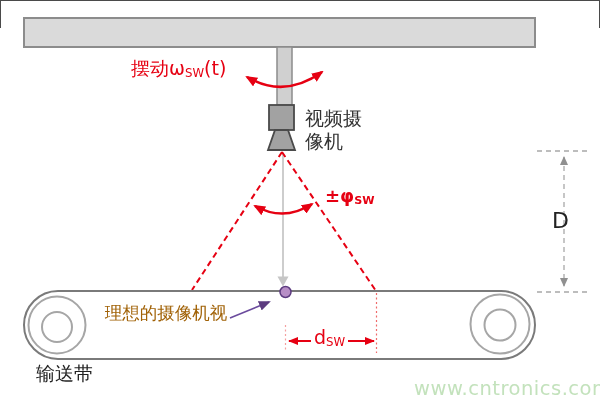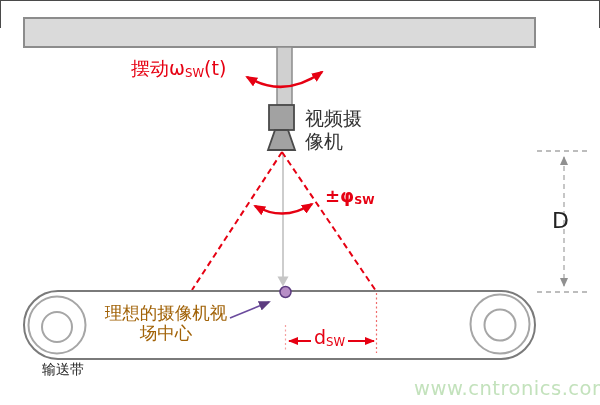--- a/index.html
+++ b/index.html
@@ -14,21 +14,21 @@
   .blk{color:#222222;}
   .purple{color:#a16207;}
   .sub{font-size:0.62em;vertical-align:-0.18em;}
   .frame-stub{position:absolute;top:0;width:1px;height:27px;background:#4a4a4a;}
   #swing-label{left:131px;top:55px;font-size:19px;}
   #camera-label{left:305px;top:106px;font-size:19px;line-height:23px;color:#333;}
   #angle-label{left:325px;top:184px;font-size:18px;font-weight:700;}
   #d-label{left:552px;top:207px;font-size:22px;}
   #fov-center-label{left:100px;top:303px;width:132px;text-align:center;font-size:17.5px;line-height:19.5px;white-space:normal;}
   #dsw-label{left:311px;top:325px;font-size:19px;background:#ffffff;padding:0 3px;text-align:center;}
-  #belt-label{left:42px;top:360px;font-size:14px;}
+  #belt-label{left:36px;top:360px;font-size:19px;}
   #watermark{left:414px;top:376px;font-size:19.5px;color:#c3e2bc;letter-spacing:0.5px;}
 </style>
 </head>
 <body>
 
 <div id="stage">
 
   <div class="frame-stub" style="left:0;"></div>
   <div class="frame-stub" style="left:599px;"></div>
 
@@ -94,21 +94,20 @@
   </div>
 
   <div class="lbl red" id="angle-label">
     <span>±φ</span><span class="sub">SW</span>
   </div>
 
   <div class="lbl blk" id="d-label">D</div>
 
   <div class="lbl purple" id="fov-center-label">
     <span>理想的摄像机视</span><br>
-    <span>场中心</span>
   </div>
 
   <div class="lbl red" id="dsw-label">
     <span>d</span><span class="sub">SW</span>
   </div>
 
   <div class="lbl blk" id="belt-label">输送带</div>
 
   <div class="lbl" id="watermark">www.cntronics.com</div>
 

